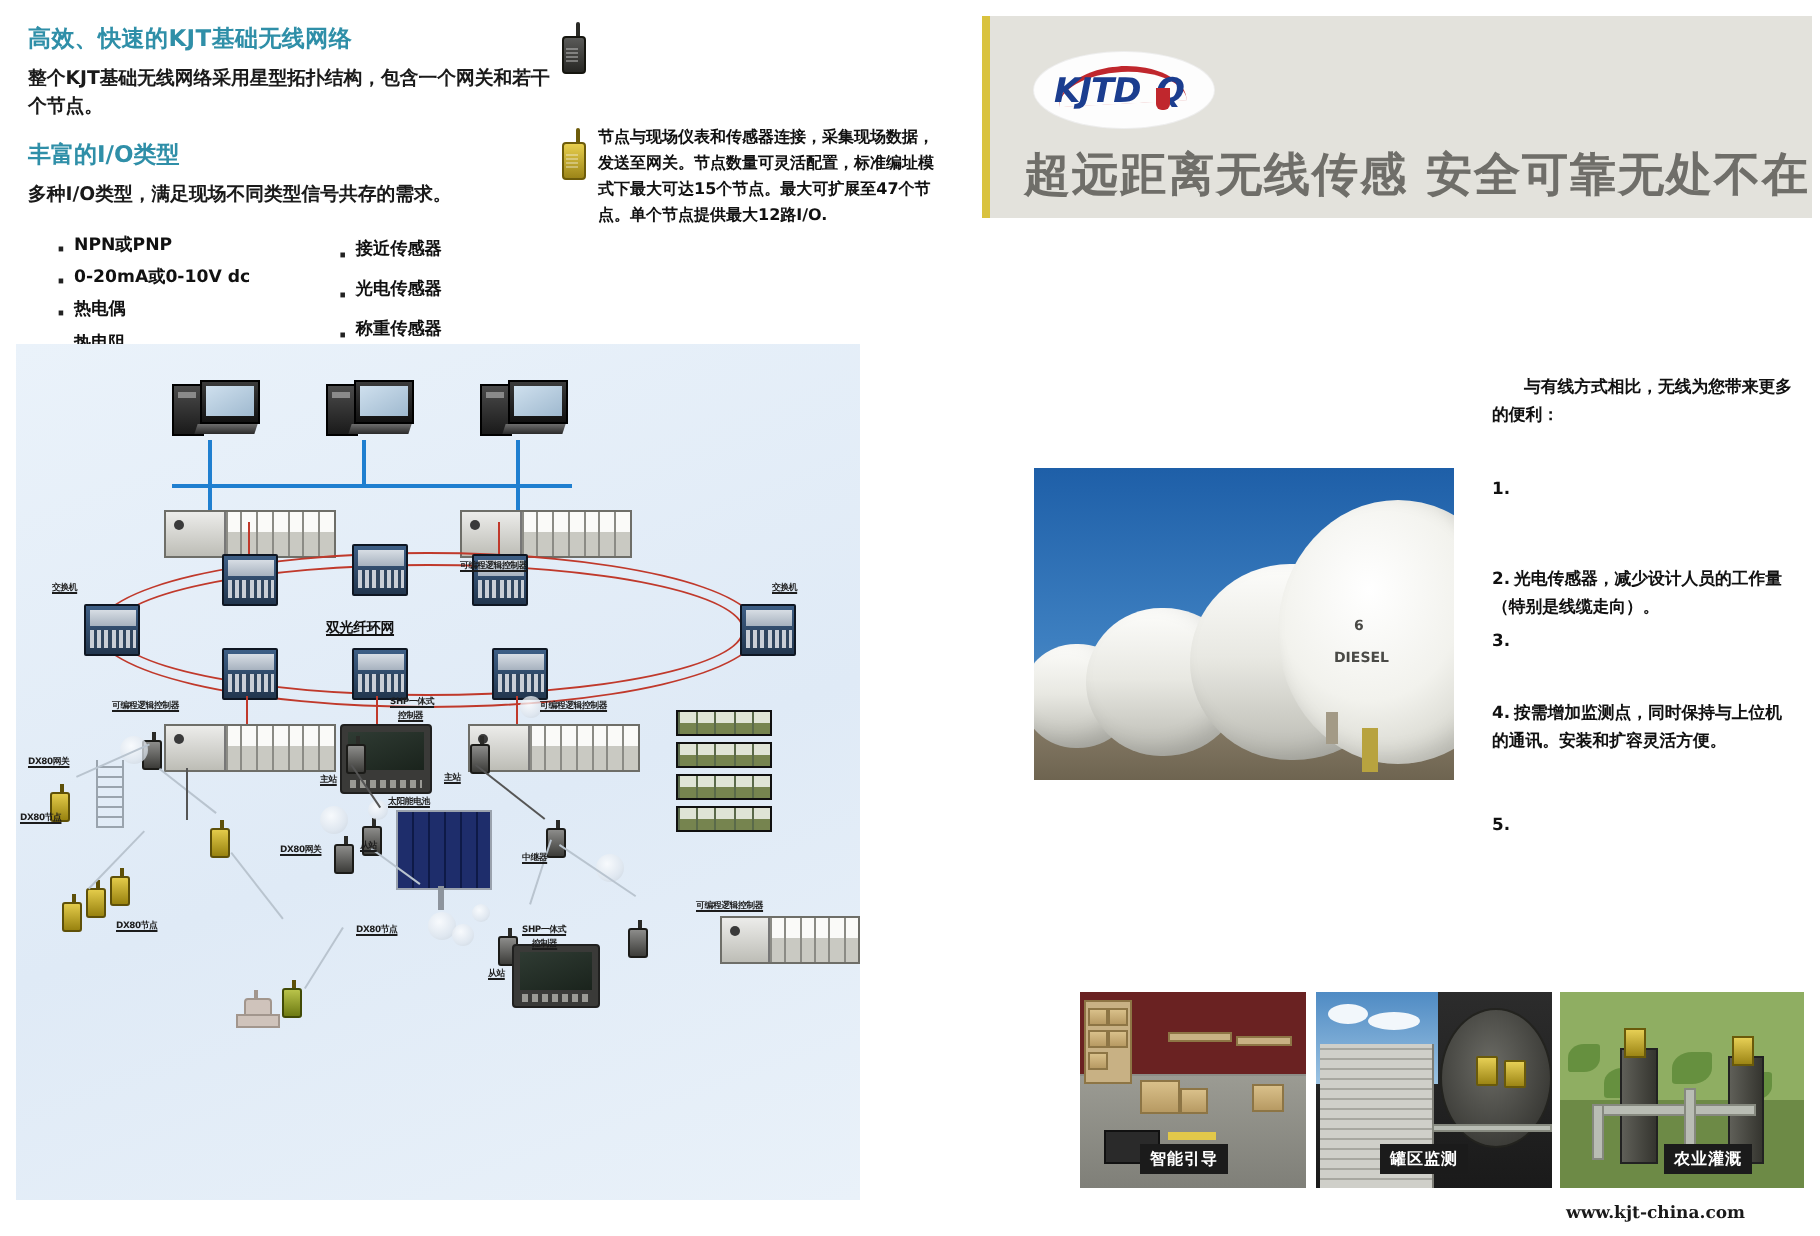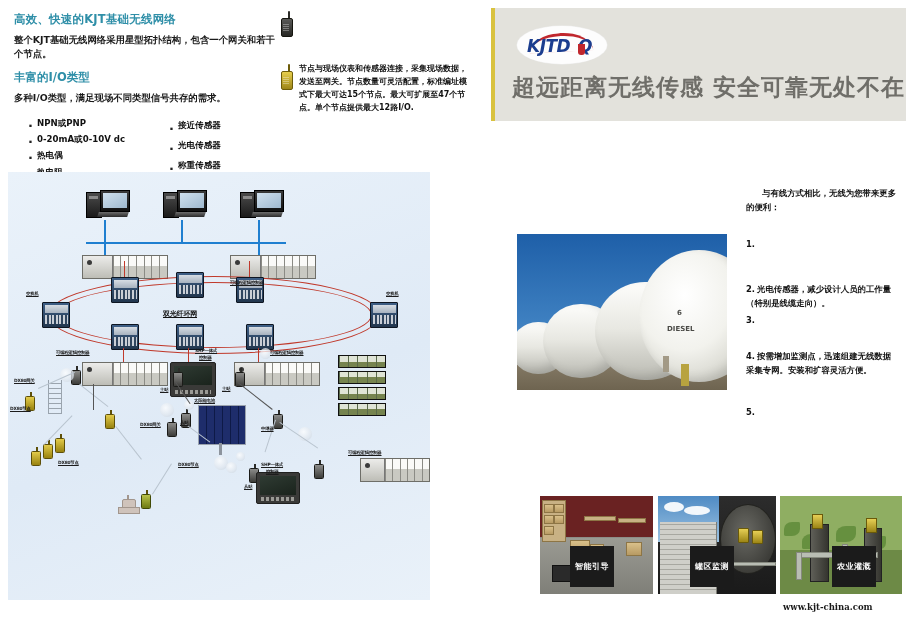--- a/index.html
+++ b/index.html
@@ -38,21 +38,21 @@
   .dev-ico .body{position:absolute;left:3px;top:7px;width:10px;height:17px;border-radius:2px;}
   .dev-ico .ant{position:absolute;left:10px;top:0px;width:2px;height:9px;border-radius:1px;}
   .dev-ico .kp{position:absolute;left:5px;top:12px;width:6px;height:8px;
                background:repeating-linear-gradient(#0000 0 1px,#ffffff55 1px 2px);}
   .ico-gw .body{background:linear-gradient(180deg,#5a5a58,#272724);border:1px solid #15150f;}
   .ico-gw .ant{background:#2a2a26;}
   .ico-node .body{background:linear-gradient(180deg,#e8cf4d,#9c8518);border:1px solid #6d5c0a;}
   .ico-node .ant{background:#6d5c0a;}
 
   
-  .band{position:absolute;left:491px;top:8px;width:411px;height:113px;
+  .band{position:absolute;left:491px;top:8px;width:411px;height:101px;
         background:#e3e2dc;border-left:4px solid #d9c23f;}
   .logo-oval{position:absolute;left:22px;top:18px;width:90px;height:38px;
              background:#fdfdfd;border-radius:50%;box-shadow:0 0 0 .5px #eee;}
   .logo-arc{position:absolute;left:12px;top:7px;width:64px;height:16px;
             border-top:3px solid #c0272d;border-radius:50% 50% 0 0 / 100% 100% 0 0;
             transform:rotate(-3deg);}
   .logo-text{position:absolute;left:10px;top:10px;font-size:17px;font-weight:bold;
              font-style:italic;color:#1b3d8f;letter-spacing:-.5px;
              font-family:"DejaVu Sans","Liberation Sans",sans-serif;}
   .logo-q{position:absolute;left:61px;top:18px;width:7px;height:11px;background:#c0272d;
@@ -181,21 +181,21 @@
        background:repeating-linear-gradient(0deg,#9aa4ae 0 1px,transparent 1px 5px);
        border-left:1px solid #9aa4ae;border-right:1px solid #9aa4ae;}
 
   
   .strip{position:absolute;left:540px;top:496px;width:362px;height:98px;}
   .ph{position:absolute;top:0;height:98px;overflow:hidden;}
   .ph1{left:0;width:113px;background:linear-gradient(180deg,#6a2222 0 42%,#8d8d87 42% 100%);}
   .ph2{left:118px;width:118px;background:linear-gradient(180deg,#2c2c2c,#1a1a1a);}
   .ph3{left:240px;width:122px;background:linear-gradient(180deg,#8fae62 0 55%,#6d8a46 55% 100%);}
   .ph-cap{position:absolute;bottom:7px;background:#1b1b1b;color:#fff;font-size:8px;
-          font-weight:bold;padding:15px 5px;white-space:nowrap;letter-spacing:.5px;font-family:Liberation Serif, serif;}
+          font-weight:bold;padding:2px 5px;white-space:nowrap;letter-spacing:.5px;font-family:Liberation Serif, serif;}
   .url{position:absolute;left:783px;top:602px;font-size:8.5px;font-weight:bold;color:#1a1a1a;
        font-family:"DejaVu Serif","Liberation Serif",serif;}
 
   
   .wh-floor{position:absolute;left:0;bottom:0;width:100%;height:56px;
       background:linear-gradient(180deg,#9b9b93,#7f7f78);}
   .wh-box{position:absolute;background:linear-gradient(180deg,#d9c08a,#b79a63);border:.5px solid #8d7545;}
   .wh-shelf{position:absolute;background:#c8b184;border:.5px solid #8d7545;}
   .agv{position:absolute;background:#2a2a2a;border:1px solid #111;}
   .agv-stripe{position:absolute;background:#e2c84a;}
@@ -301,21 +301,21 @@
       </div>
       <div class="rt-item" style="top:45px;">
         <span class="rt-num">2.</span>
         <span class="rt-body">光电传感器，减少设计人员的工作量（特别是线缆走向）。</span>
       </div>
       <div class="rt-item" style="top:76px;">
         <span class="rt-num">3.</span>
       </div>
       <div class="rt-item" style="top:112px;">
         <span class="rt-num">4.</span>
-        <span class="rt-body">按需增加监测点，迅速组建无线数据采集专网。安装和扩容灵活方便。</span>
+        <span class="rt-body">按需增加监测点，同时保持与上位机的通讯。安装和扩容灵活方便。</span>
       </div>
       <div class="rt-item" style="top:168px;">
         <span class="rt-num">5.</span>
       </div>
     </div>
   </div>
 
   <div class="diagram">
 
     <div class="pc" style="left:78px;top:18px;">

